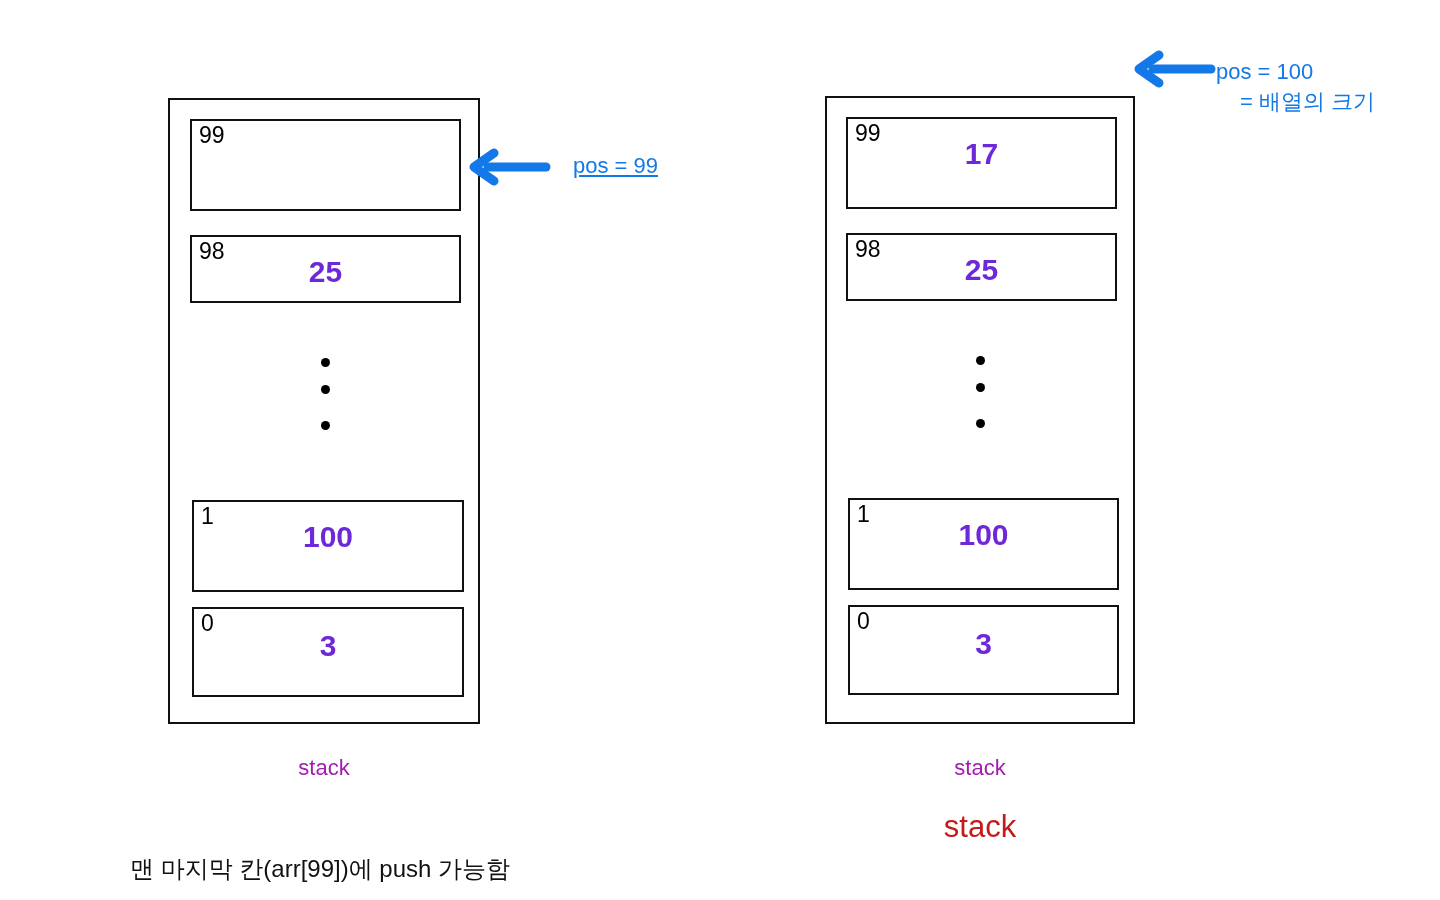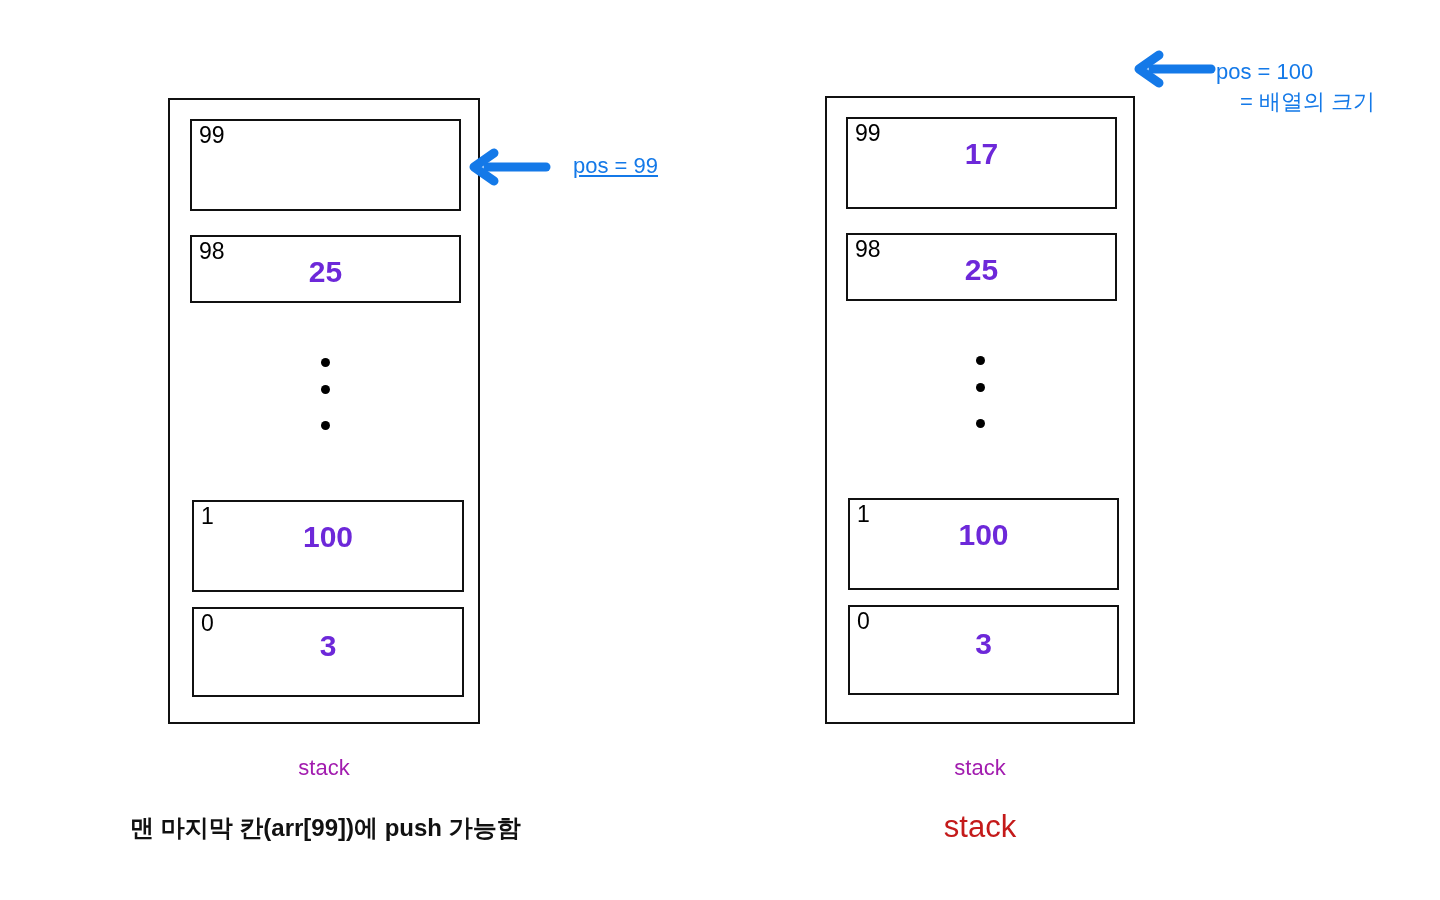--- a/index.html
+++ b/index.html
@@ -111,23 +111,22 @@
   .caption-right-stack { left: 825px; top: 755px; width: 310px; }
 
   .note {
     position: absolute;
     font-size: 24px;
     line-height: 30px;
     white-space: nowrap;
   }
   .note-left {
     left: 130px;
-    top: 813px;
+    top: 854px;
     color: #111111;
-    font-weight: bold;
   }
   .note-right {
     left: 825px;
     top: 808px;
     width: 310px;
     text-align: center;
     font-size: 31px;
     line-height: 38px;
     color: #c41a1a;
   }

